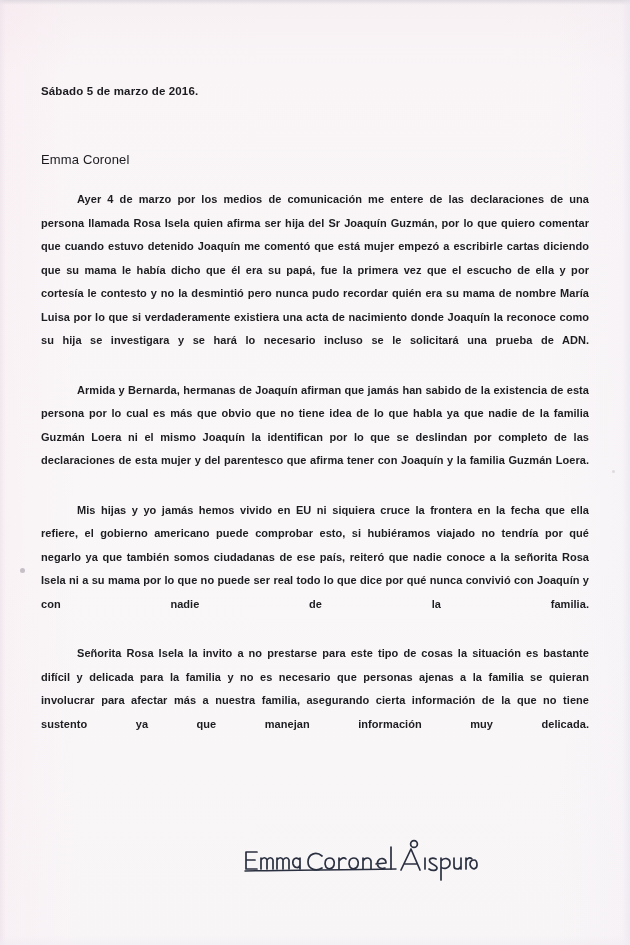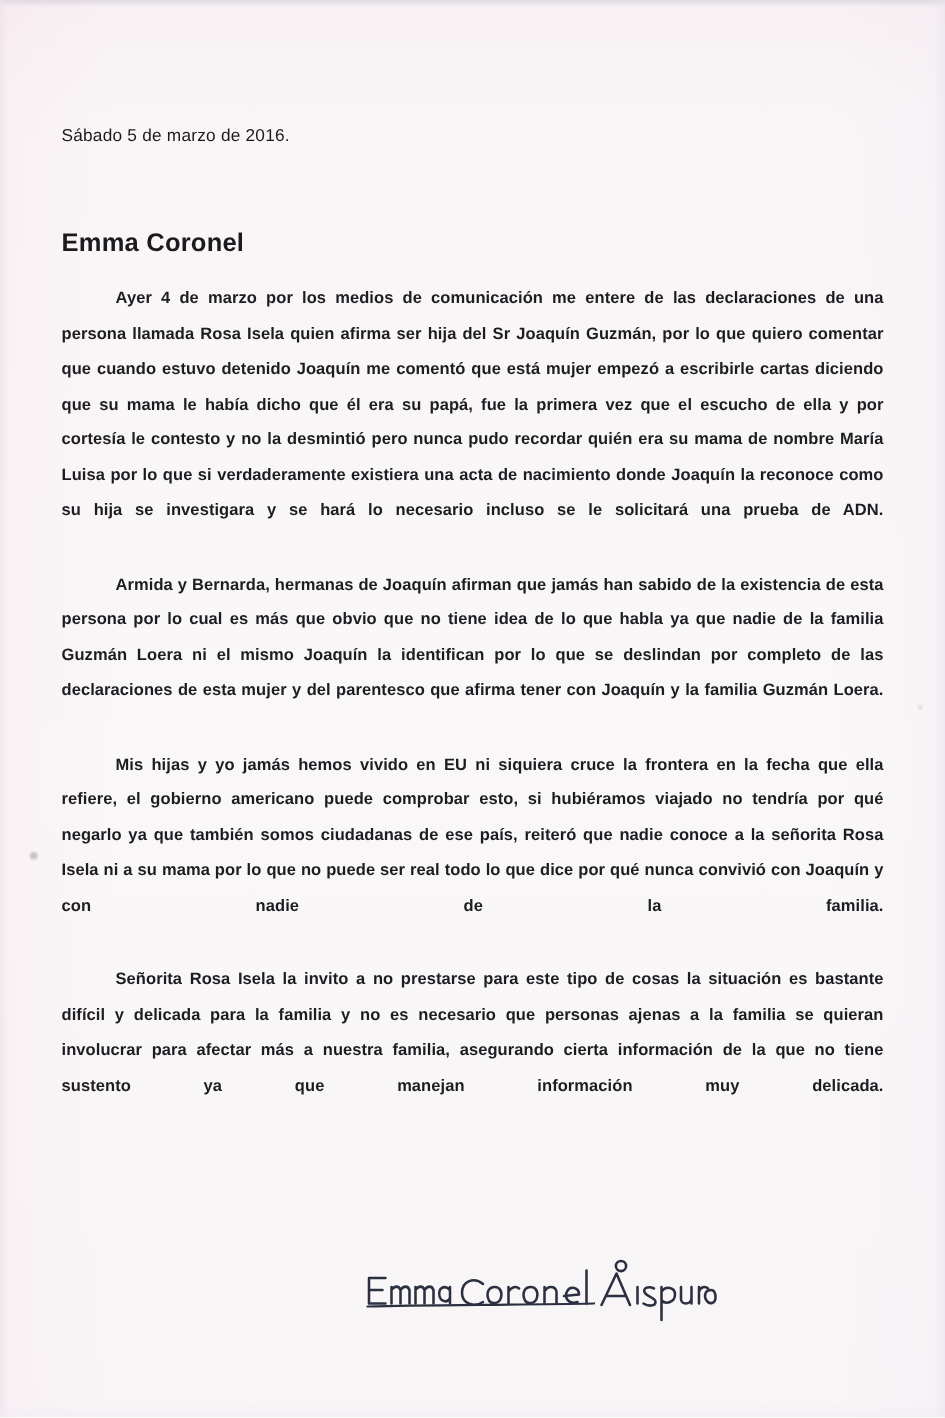--- a/index.html
+++ b/index.html
@@ -61,32 +61,32 @@
     background: rgba(120,115,125,0.40);
     filter: blur(0.7px);
     pointer-events: none;
   }
 
   .date-line {
     position: absolute;
     left: 41px;
     top: 85px;
     font-size: 11.5px;
-    font-weight: normal;
+    font-weight: bold;
     color: #1b1b1f;
     letter-spacing: 0.15px;
     white-space: nowrap;
   }
 
   .salutation {
     position: absolute;
     left: 41px;
     top: 152px;
-    font-size: 17px;
-    font-weight: bold;
+    font-size: 13px;
+    font-weight: normal;
     color: #1b1b1f;
     letter-spacing: 0.15px;
     white-space: nowrap;
   }
 
   .paragraphs {
     position: absolute;
     left: 41px;
     top: 188px;
     width: 548px;

